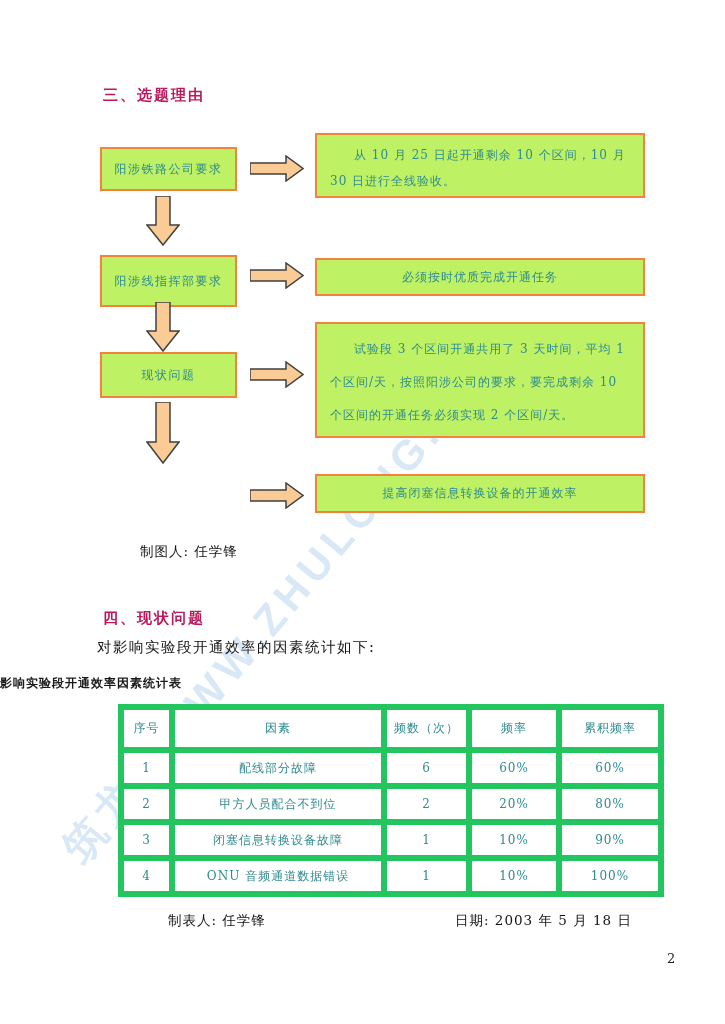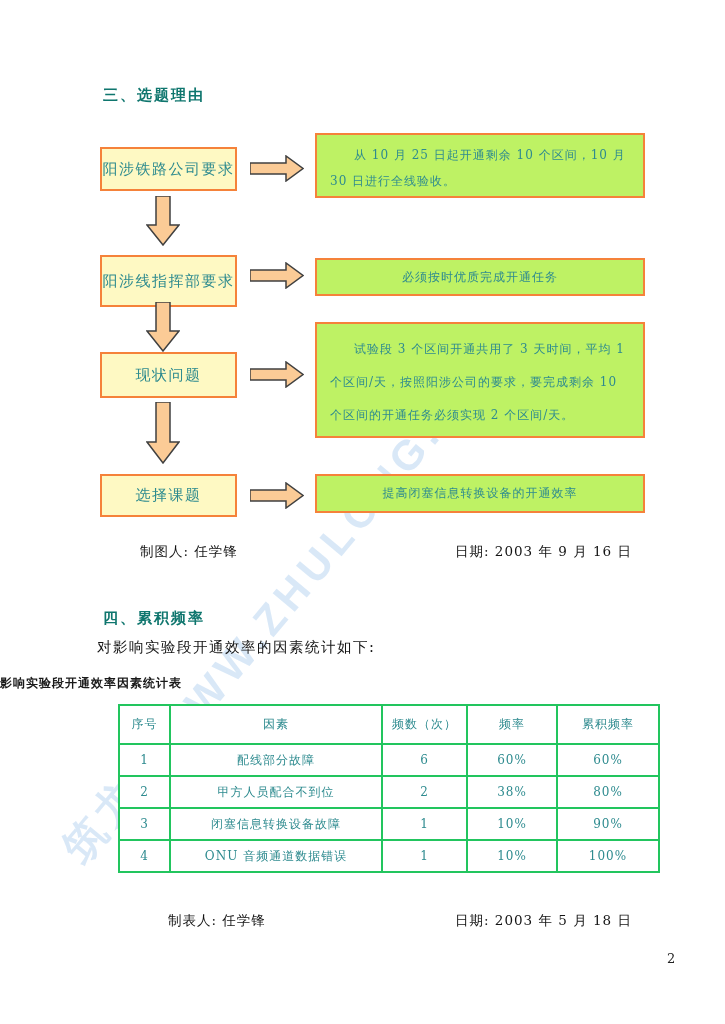--- a/index.html
+++ b/index.html
@@ -4,31 +4,31 @@
 <style>
   html,body{margin:0;padding:0;background:#e8e8e8;}
   .page{
     position:relative;width:725px;height:1024px;margin:0 auto;
     background:#ffffff;overflow:hidden;
     font-family:"DejaVu Serif","Liberation Serif",serif;color:#141414;
   }
   .heading{
     position:absolute;margin:0;
     font-family:"Liberation Sans",sans-serif;font-weight:bold;
-    font-size:15px;color:#0f766e;letter-spacing:2px;text-align:right;
+    font-size:15px;color:#be185d;letter-spacing:2px;text-align:right;
   }
   .h3pos{left:103px;top:86px;}
   .h4pos{left:103px;top:609px;}
 
   
   .lbox{
     position:absolute;left:100px;width:137px;box-sizing:border-box;
-    border:2px solid #F5823A;background:#fef9c3;
+    border:2px solid #F5823A;background:#bef264;
     display:flex;align-items:center;justify-content:center;
-    color:#2E8B8F;font-size:15px;letter-spacing:1.5px;text-align:center;
+    color:#2E8B8F;font-size:12px;letter-spacing:1.5px;text-align:center;
   }
   .b1{top:147px;height:44px;}
   .b2{top:255px;height:52px;}
   .b3{top:352px;height:46px;justify-content:center;}
   .b4{top:474px;height:43px;}
 
   .rbox{
     position:absolute;left:315px;width:330px;box-sizing:border-box;
     border:2px solid #F5823A;background:#bef264;
     color:#2E8B8F;font-size:12px;letter-spacing:1px;
@@ -57,21 +57,21 @@
   .table-title{
     position:absolute;left:0;top:675px;width:660px;margin:0;text-align:left;
     font-family:"Liberation Sans",sans-serif;font-weight:bold;font-size:12px;
     color:#1a1a1a;letter-spacing:1px;
   }
   .factor-table{
     position:absolute;left:118px;top:704px;width:540px;
     border-collapse:collapse;table-layout:fixed;background:#fff;
   }
   .factor-table th,.factor-table td{
-    border:2px solid #22c55e;color:#2E8B8F;font-size:12px;
+    border:6px solid #22c55e;color:#2E8B8F;font-size:12px;
     text-align:center;font-weight:normal;letter-spacing:1px;padding:0;
   }
   .factor-table thead th{height:37px;}
   .factor-table tbody td{height:30px;}
 
   .pagenum{position:absolute;left:667px;top:951px;font-size:13px;color:#222;}
 
   .watermark{
     position:absolute;left:-110px;top:566px;width:800px;height:60px;
     text-align:center;line-height:60px;
@@ -93,23 +93,20 @@
 
   <div class="lbox b1">
     <span>阳涉铁路公司要求</span>
   </div>
   <div class="lbox b2">
     <span>阳涉线指挥部要求</span>
   </div>
   <div class="lbox b3">
     <span>现状问题</span>
   </div>
-  <div class="lbox b4">
-    <span>选择课题</span>
-  </div>
 
   <div class="rbox r1">
     <p>从 10 月 25 日起开通剩余 10 个区间，10 月 30 日进行全线验收。</p>
   </div>
   <div class="rbox r2">
     <span>必须按时优质完成开通任务</span>
   </div>
   <div class="rbox r3">
     <p>试验段 3 个区间开通共用了 3 天时间，平均 1 个区间/天，按照阳涉公司的要求，要完成剩余 10 个区间的开通任务必须实现 2 个区间/天。</p>
   </div>
@@ -148,23 +145,22 @@
         <polygon points="10,0 24,0 24,29 33,29 17,49 1,29 10,29" fill="#FBCB96" stroke="#404040" stroke-width="1.5"></polygon>
       </svg>
   </span>
   <span class="varrow va3">
     <svg width="34" height="62" viewBox="0 0 34 62">
         <polygon points="10,0 24,0 24,40 33,40 17,61 1,40 10,40" fill="#FBCB96" stroke="#404040" stroke-width="1.5"></polygon>
       </svg>
   </span>
 
   <span class="sig sig1a">制图人: 任学锋</span>
-  <span class="sig sig1b">日期: 2003 年 9 月 16 日</span>
-
-  <h2 class="heading h4pos">四、累积频率</h2>
+
+  <h2 class="heading h4pos">四、现状问题</h2>
 
   <p class="intro">对影响实验段开通效率的因素统计如下:</p>
 
   <p class="table-title">影响实验段开通效率因素统计表</p>
 
   <table class="factor-table">
     <colgroup>
       <col style="width:51px">
         <col style="width:212px">
         <col style="width:85px">
@@ -185,21 +181,21 @@
         <td>1</td>
         <td>配线部分故障</td>
         <td>6</td>
         <td>60%</td>
         <td>60%</td>
       </tr>
       <tr>
         <td>2</td>
         <td>甲方人员配合不到位</td>
         <td>2</td>
-        <td>38%</td>
+        <td>20%</td>
         <td>80%</td>
       </tr>
       <tr>
         <td>3</td>
         <td>闭塞信息转换设备故障</td>
         <td>1</td>
         <td>10%</td>
         <td>90%</td>
       </tr>
       <tr>

